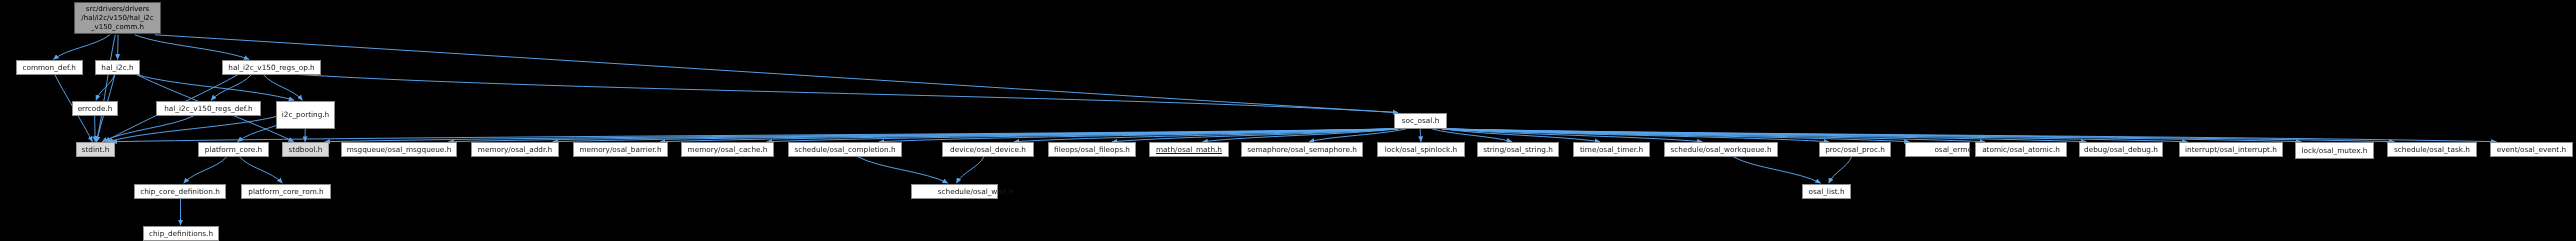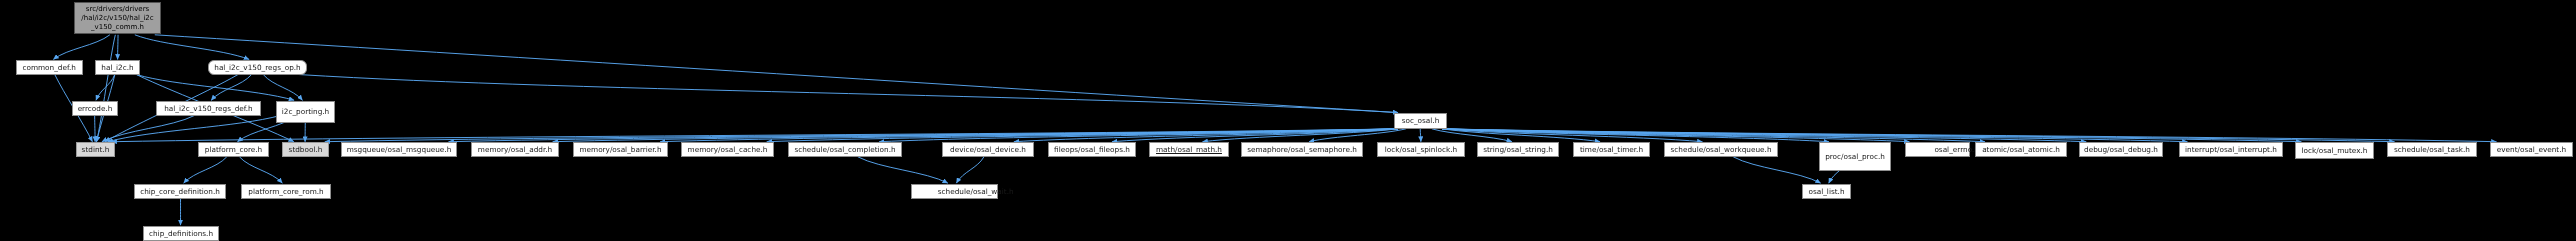--- a/index.html
+++ b/index.html
@@ -93,42 +93,42 @@
         <path d="M 3096.36 280 C 3135.4125000000004 301.15, 3213.5175 305.85, 3252.57 327" fill="none" stroke="#58a6f0" stroke-width="1.7" marker-end="url(#arrowhead)"></path>
         <path d="M 3308 280 C 3297.75 301.15, 3277.25 305.85, 3267 327" fill="none" stroke="#58a6f0" stroke-width="1.7" marker-end="url(#arrowhead)"></path>
       </g>
   </svg>
   <div id="node-layer">
       <div class="node root" style="left: 74px; top: 2.2px; width: 87px; height: 32px;">src/drivers/drivers
 /hal/i2c/v150/hal_i2c
 _v150_comm.h</div>
       <div class="node" style="left: 15.7px; top: 60px; width: 67px; height: 14.6px;">common_def.h</div>
       <div class="node" style="left: 95px; top: 60px; width: 45px; height: 14.6px;">hal_i2c.h</div>
-      <div class="node" style="left: 208px; top: 60px; width: 99px; height: 14.6px; border-radius: 6px;">hal_i2c_v150_regs_op.h</div>
+      <div class="node" style="left: 222px; top: 60px; width: 99px; height: 14.6px;">hal_i2c_v150_regs_op.h</div>
       <div class="node" style="left: 72px; top: 101px; width: 46px; height: 14.6px;">errcode.h</div>
       <div class="node" style="left: 156px; top: 101px; width: 105px; height: 14.6px;">hal_i2c_v150_regs_def.h</div>
-      <div class="node" style="left: 276px; top: 101px; width: 59px; height: 22px;">i2c_porting.h</div>
+      <div class="node" style="left: 276px; top: 101px; width: 59px; height: 28px;">i2c_porting.h</div>
       <div class="node" style="left: 1394px; top: 113px; width: 53px; height: 15.7px;">soc_osal.h</div>
       <div class="node system" style="left: 76px; top: 142px; width: 39px; height: 14.6px;">stdint.h</div>
       <div class="node" style="left: 198px; top: 142px; width: 71px; height: 14.6px;">platform_core.h</div>
       <div class="node system" style="left: 282px; top: 142px; width: 47px; height: 14.6px;">stdbool.h</div>
       <div class="node" style="left: 341px; top: 142px; width: 116px; height: 14.6px;">msgqueue/osal_msgqueue.h</div>
       <div class="node" style="left: 471px; top: 142px; width: 88px; height: 14.6px;">memory/osal_addr.h</div>
       <div class="node" style="left: 573px; top: 142px; width: 95px; height: 14.6px;">memory/osal_barrier.h</div>
       <div class="node" style="left: 681px; top: 142px; width: 93px; height: 14.6px;">memory/osal_cache.h</div>
       <div class="node" style="left: 788px; top: 142px; width: 114px; height: 14.6px;">schedule/osal_completion.h</div>
       <div class="node" style="left: 942px; top: 142px; width: 92px; height: 14.6px;">device/osal_device.h</div>
       <div class="node" style="left: 1048px; top: 142px; width: 88px; height: 14.6px;">fileops/osal_fileops.h</div>
       <div class="node" style="left: 1149px; top: 142px; width: 80px; height: 14.6px; text-decoration: underline;">math/osal_math.h</div>
       <div class="node" style="left: 1241px; top: 142px; width: 122px; height: 14.6px;">semaphore/osal_semaphore.h</div>
       <div class="node" style="left: 1377px; top: 142px; width: 88px; height: 14.6px;">lock/osal_spinlock.h</div>
       <div class="node" style="left: 1477px; top: 142px; width: 82px; height: 14.6px;">string/osal_string.h</div>
       <div class="node" style="left: 1573px; top: 142px; width: 77px; height: 14.6px;">time/osal_timer.h</div>
       <div class="node" style="left: 1664px; top: 142px; width: 114px; height: 14.6px;">schedule/osal_workqueue.h</div>
-      <div class="node" style="left: 1819px; top: 142px; width: 72px; height: 29px;">proc/osal_proc.h</div>
+      <div class="node" style="left: 1819px; top: 142px; width: 72px; height: 15px;">proc/osal_proc.h</div>
       <div class="node" style="left: 1905px; top: 142px; width: 65px; height: 14.6px; padding-left: 40px;">osal_errno.h</div>
       <div class="node" style="left: 1975px; top: 142px; width: 92px; height: 14.6px;">atomic/osal_atomic.h</div>
       <div class="node" style="left: 2079px; top: 142px; width: 84px; height: 14.6px;">debug/osal_debug.h</div>
       <div class="node" style="left: 2179px; top: 142px; width: 104px; height: 14.6px;">interrupt/osal_interrupt.h</div>
       <div class="node" style="left: 2295px; top: 142px; width: 79px; height: 17px;">lock/osal_mutex.h</div>
       <div class="node" style="left: 2387px; top: 142px; width: 90px; height: 14.6px;">schedule/osal_task.h</div>
       <div class="node" style="left: 2490px; top: 142px; width: 83px; height: 14.6px;">event/osal_event.h</div>
       <div class="node" style="left: 134px; top: 184px; width: 92px; height: 14.6px;">chip_core_definition.h</div>
       <div class="node" style="left: 241px; top: 184px; width: 90px; height: 14.6px;">platform_core_rom.h</div>
       <div class="node" style="left: 911px; top: 184px; width: 87px; height: 14.6px; padding-left: 44px;">schedule/osal_wait.h</div>

